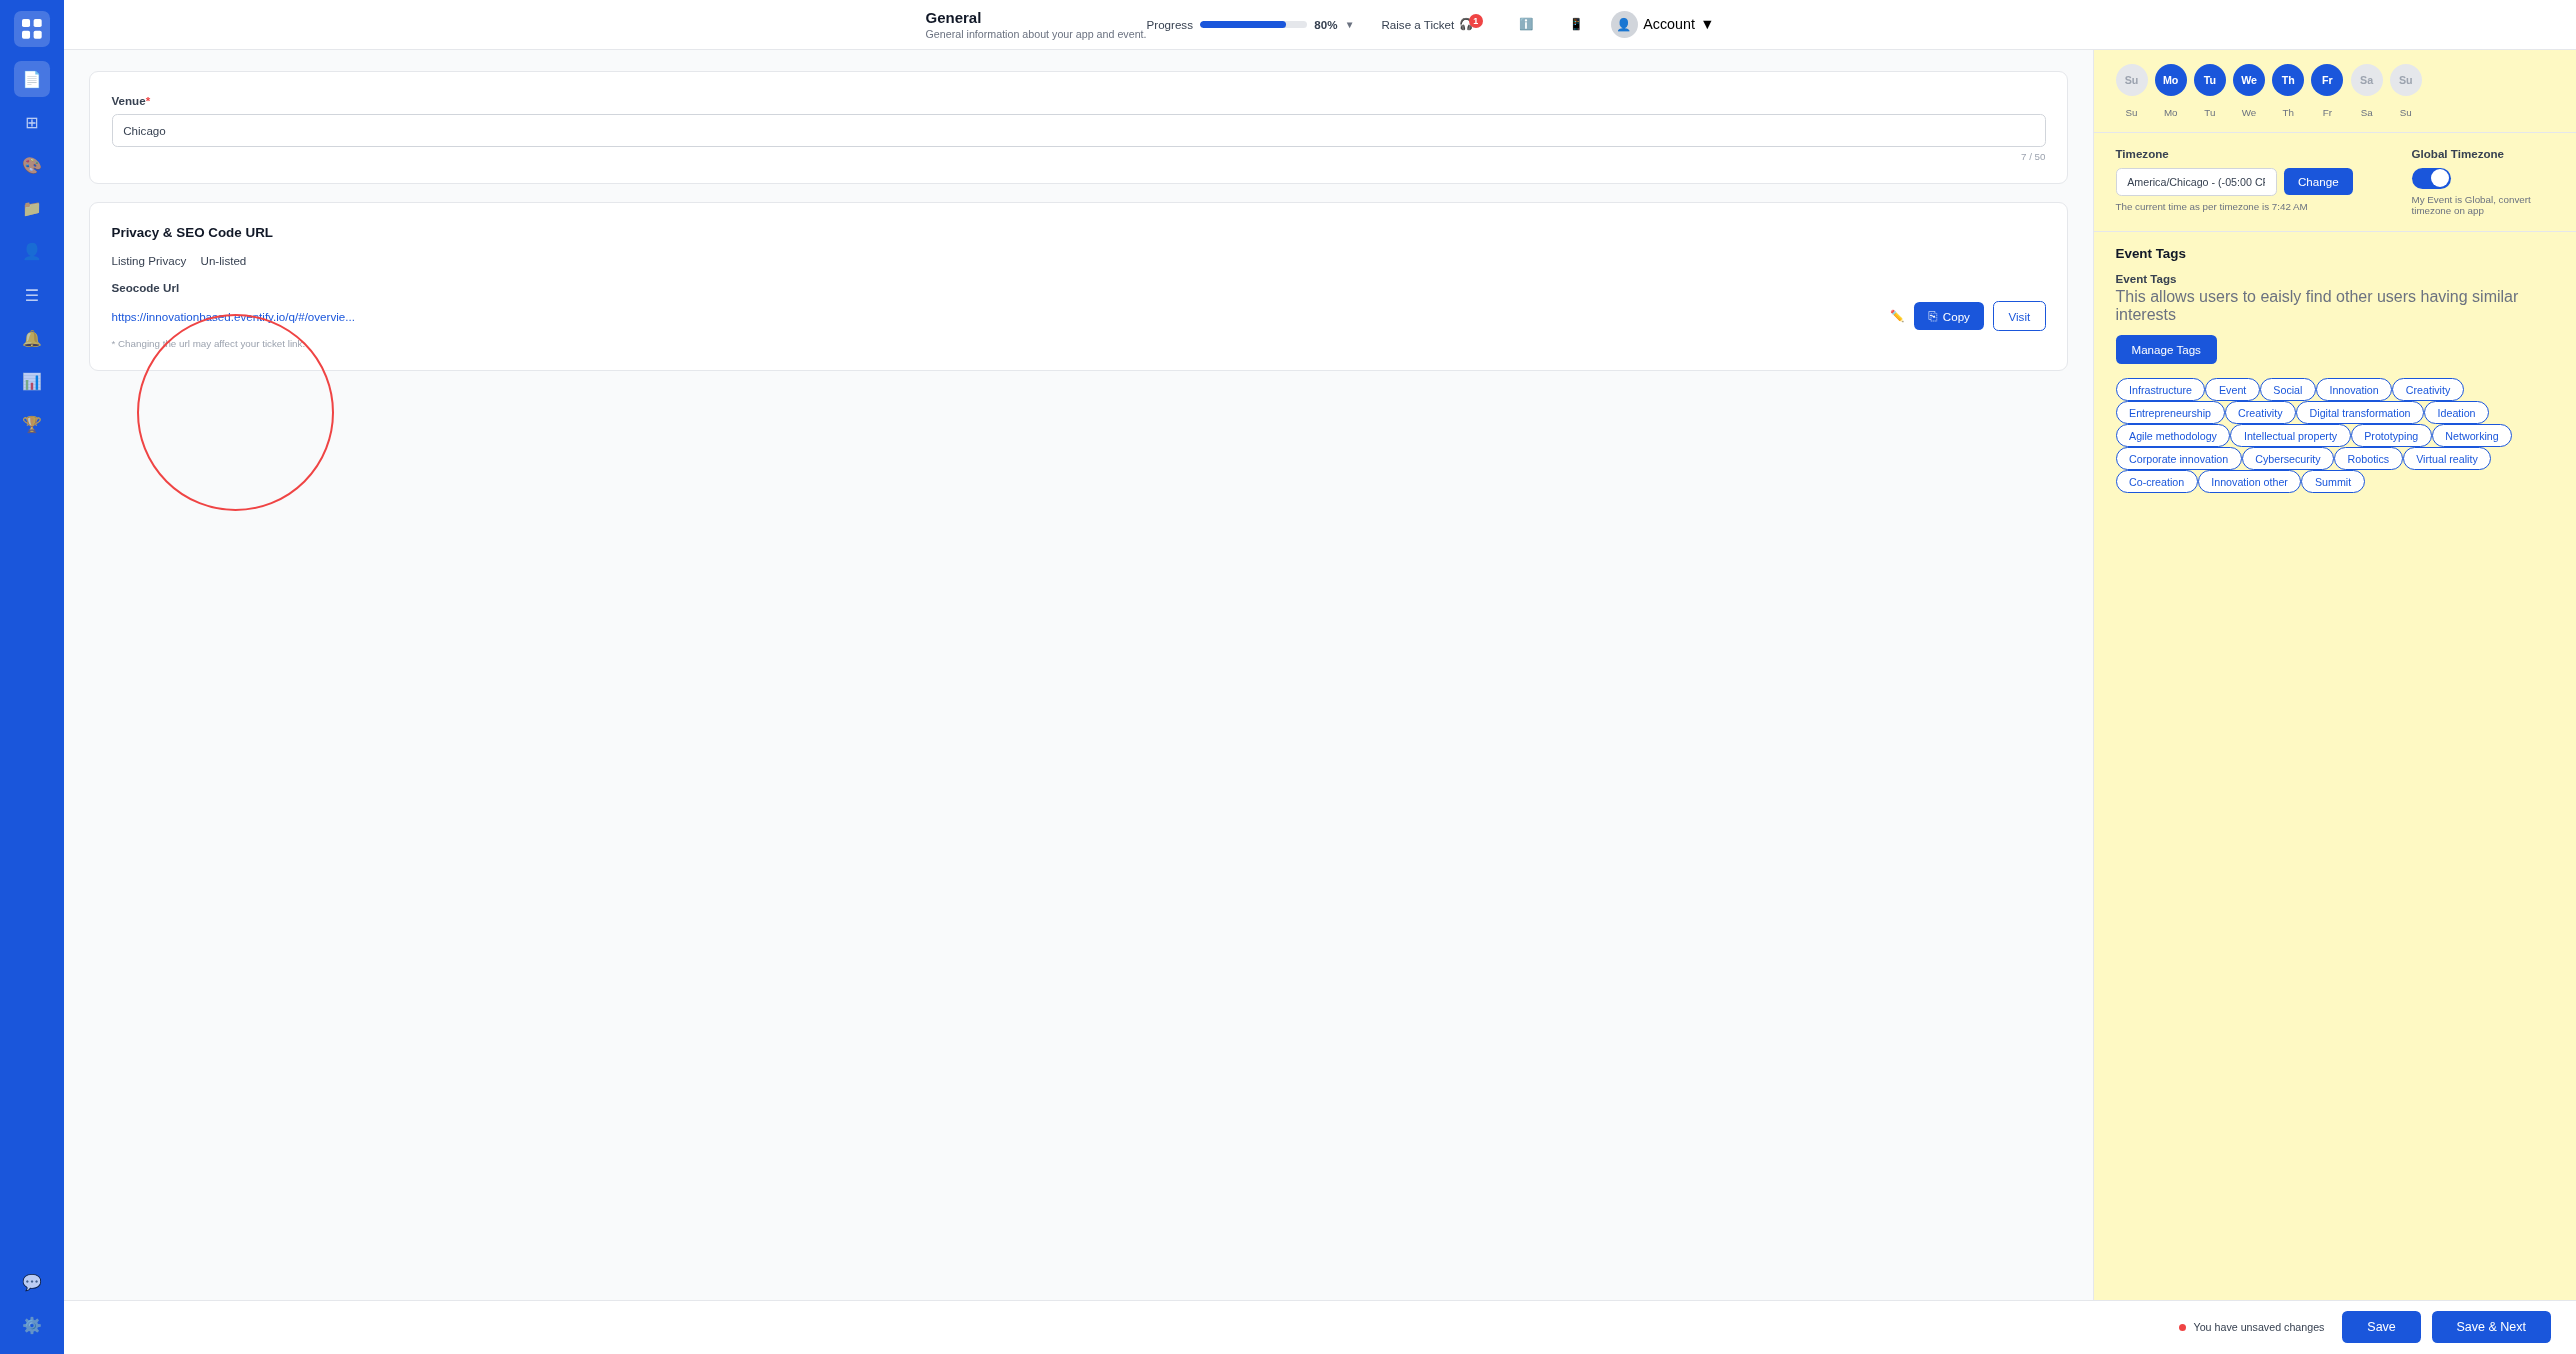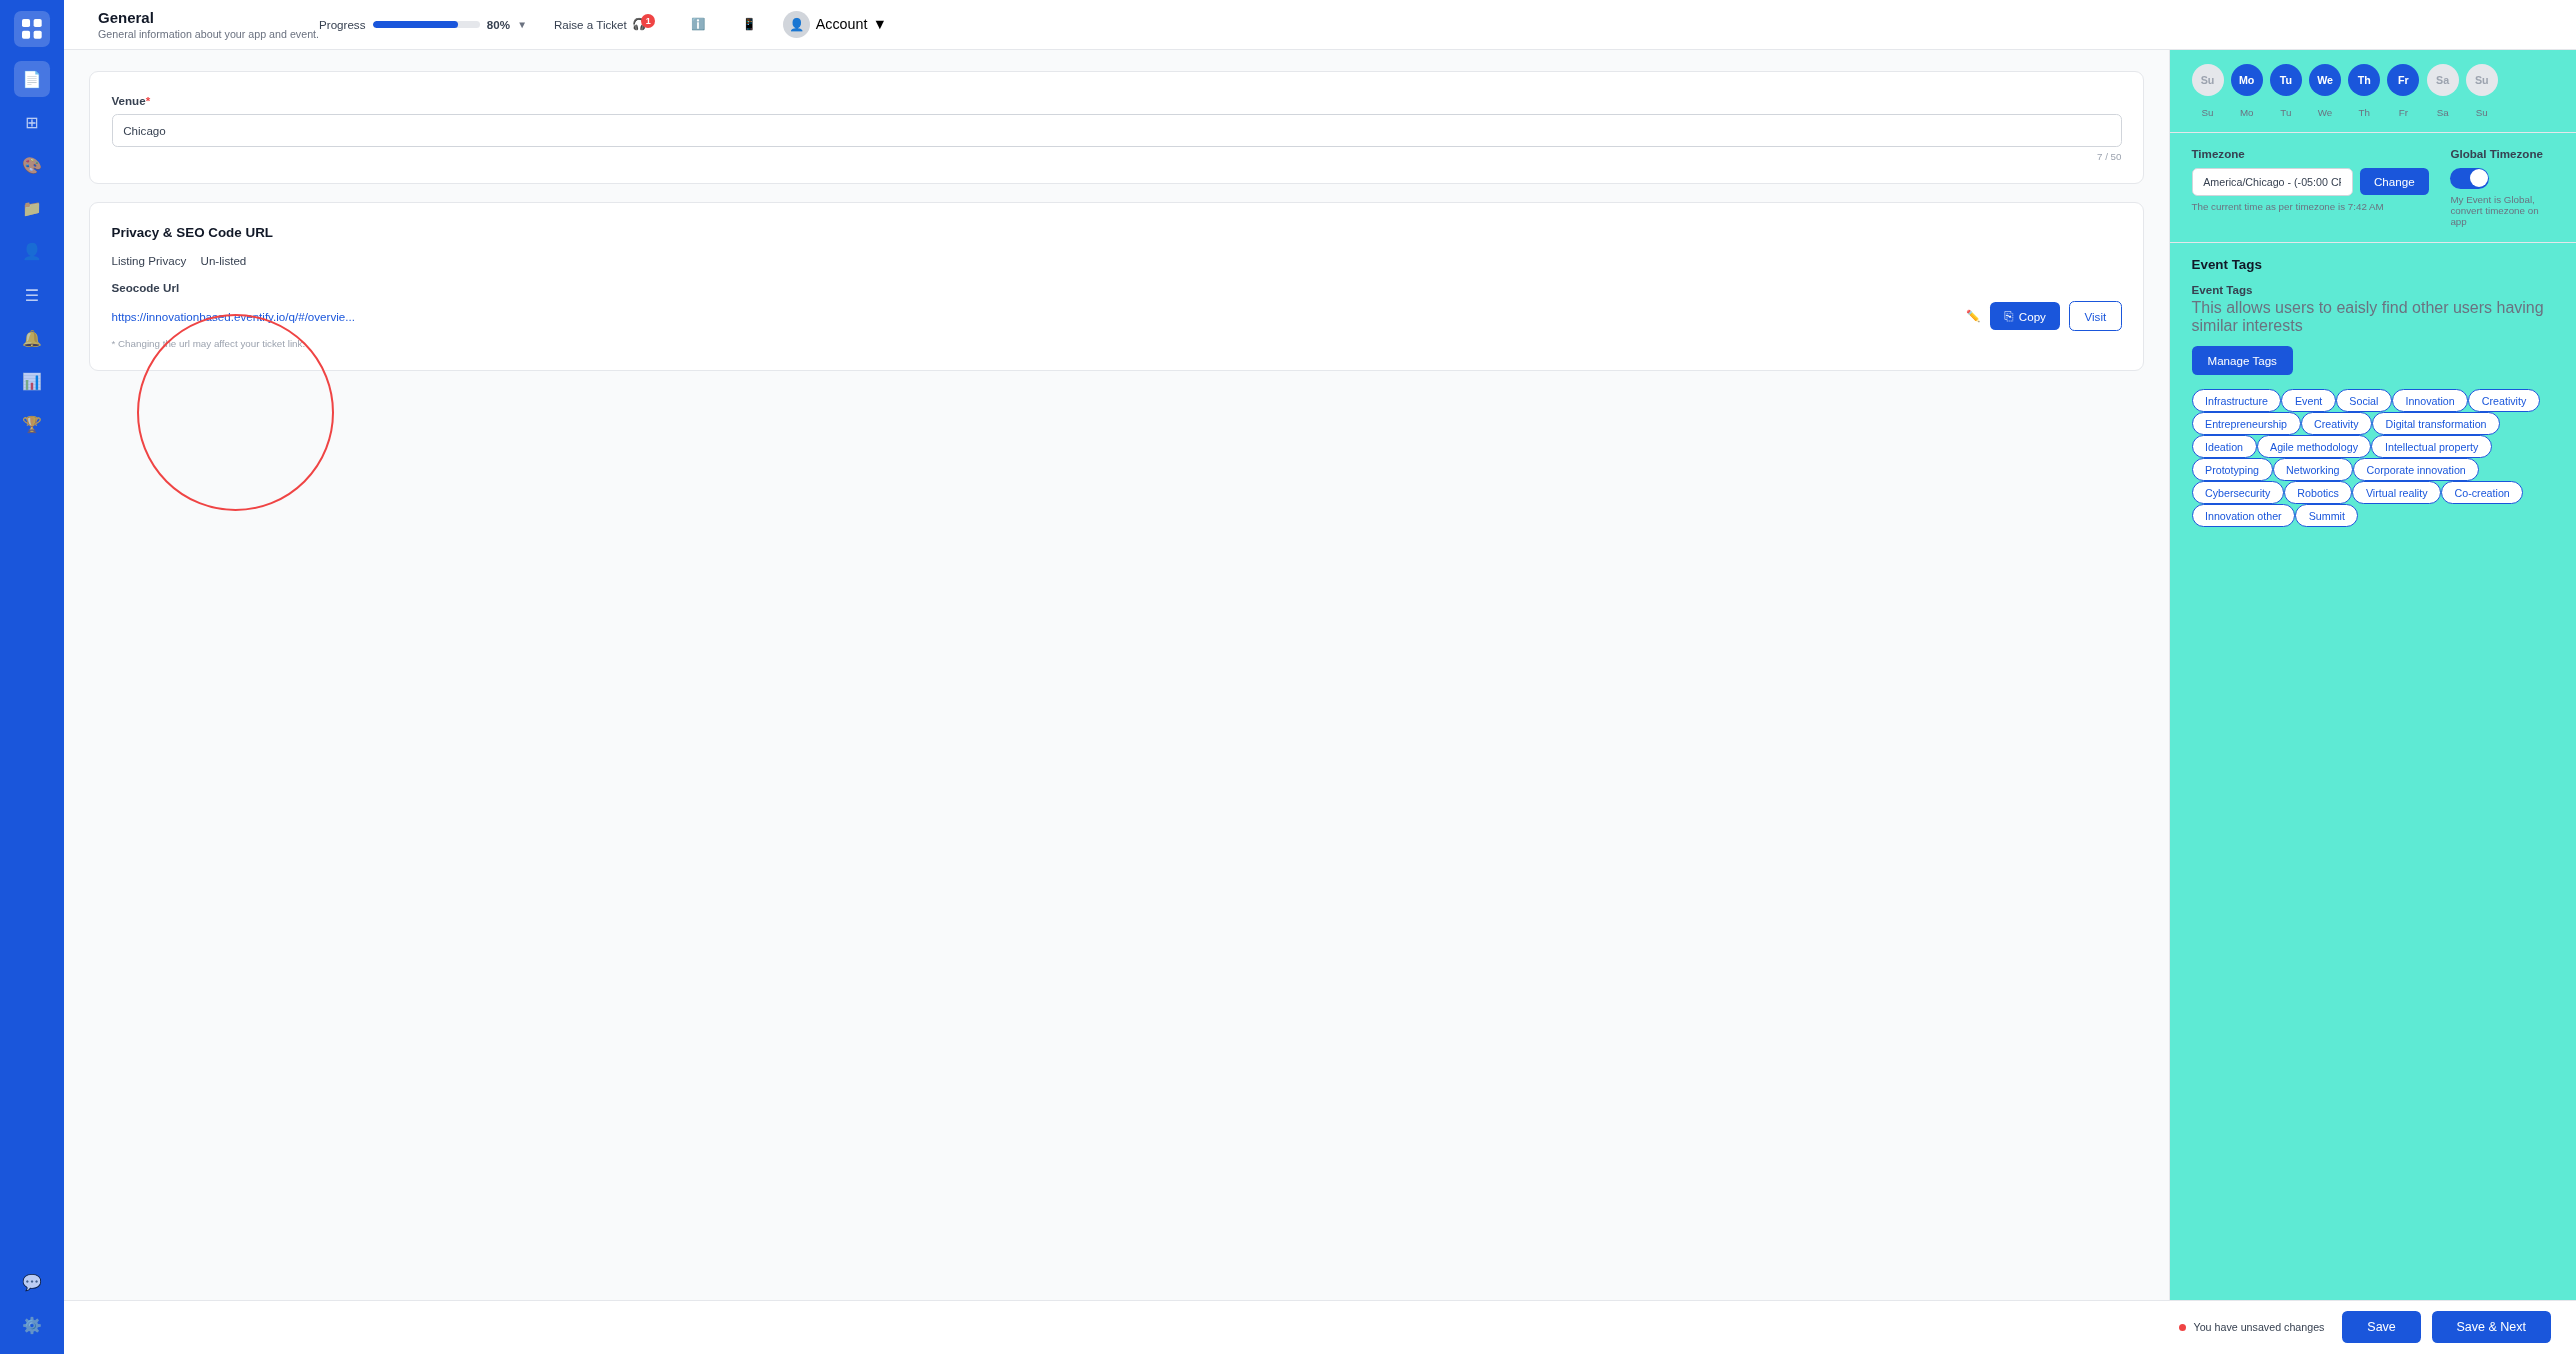--- a/index.html
+++ b/index.html
@@ -43,21 +43,21 @@
       overflow: hidden;
     }
 
     
     .top-header {
       background: white;
       border-bottom: 0.9px solid #e5e7eb;
       padding: 9px 34px;
       display: flex;
       align-items: center;
-      justify-content: flex-start;
+      justify-content: center;
       flex-shrink: 0;
     }
     .header-left h1 {
       font-size: 15px;
       font-weight: 700;
       color: #111827;
     }
     .header-left p {
       font-size: 10.7px;
       color: #6b7280;
@@ -242,25 +242,25 @@
       width: 197px;
       height: 197px;
       top: 264px;
       left: 73px;
       pointer-events: none;
       z-index: 100;
     }
 
     
     .right-panel {
-      width: 407px;
+      width: 483px;
       flex-shrink: 0;
       overflow-y: auto;
       padding: 0;
-      background: #5eead4;
+      background: #fef9c3;
       border-left: 0.9px solid #e5e7eb;
     }
 
     .right-top {
       padding: 14.3px 21.5px;
       border-bottom: 0.9px solid #e5e7eb;
     }
 
     
     .day-row {

